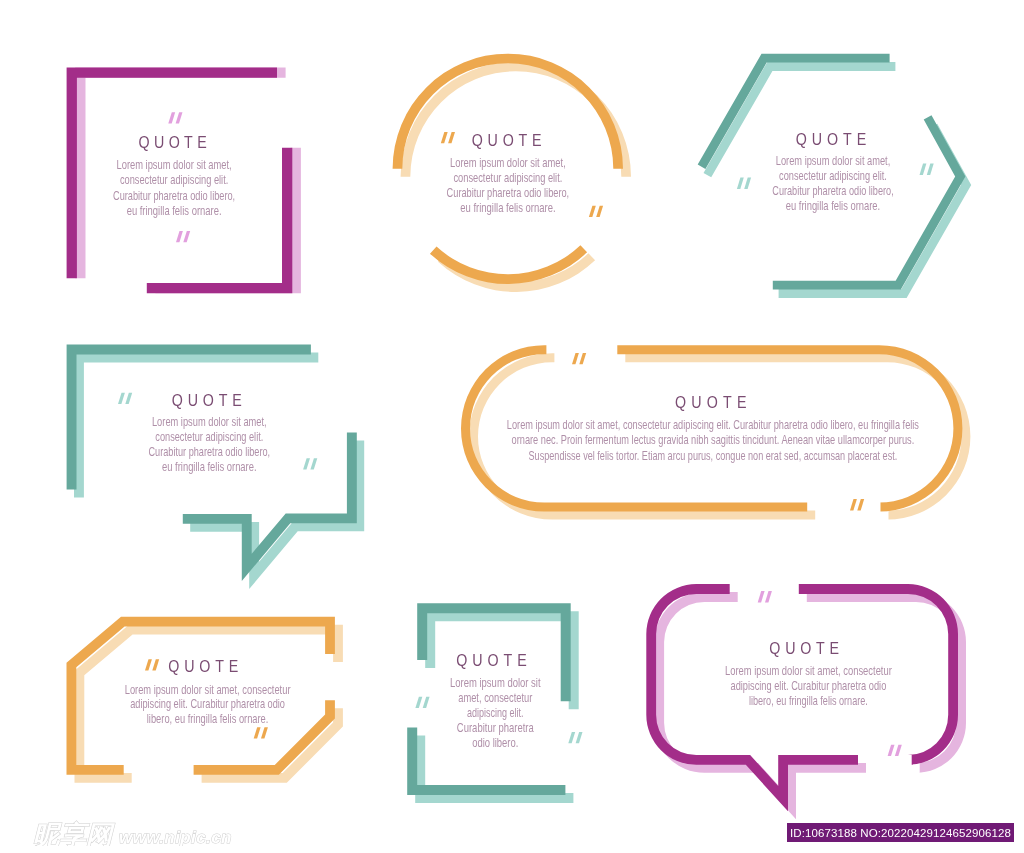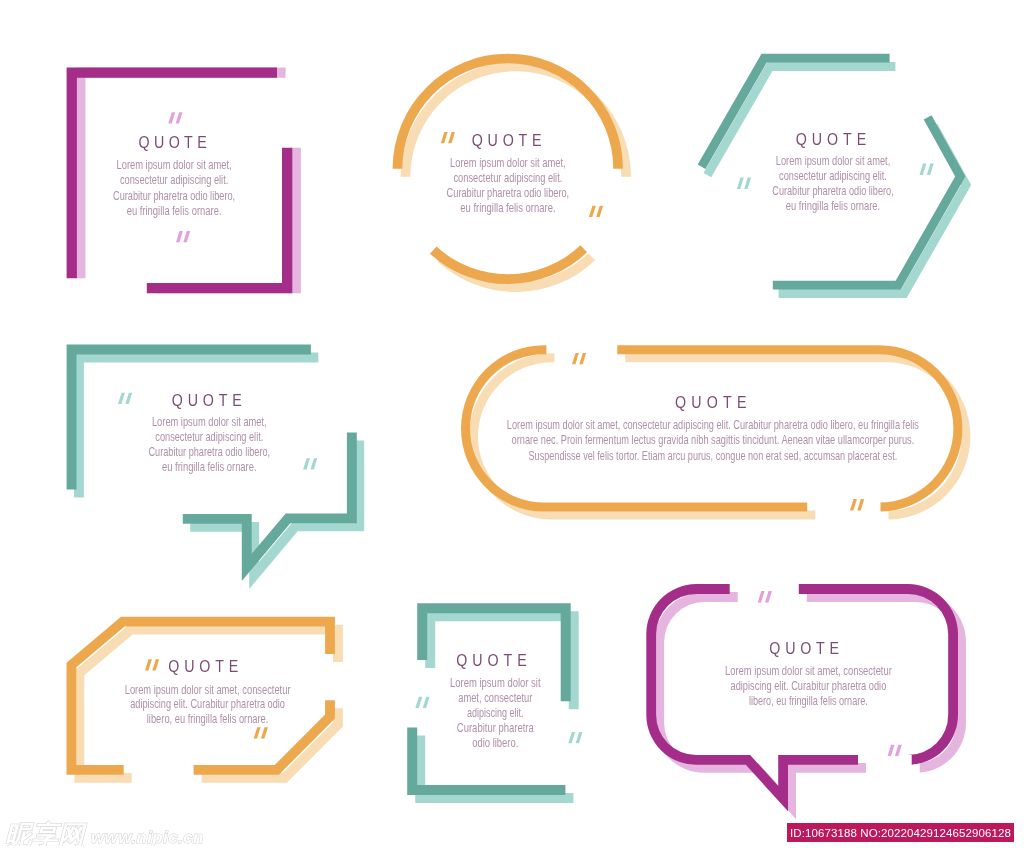--- a/index.html
+++ b/index.html
@@ -4,24 +4,24 @@
 <title>Quote Frame Set</title>
 <style>
   html,body{margin:0;padding:0;background:#ffffff;}
   body{width:1024px;height:853px;overflow:hidden;
        font-family:"Liberation Sans",sans-serif;}
   #stage{position:relative;width:1024px;height:853px;background:#ffffff;border-radius:13px;}
   svg#art{position:absolute;left:0;top:0;display:block;}
   text.qt{font-family:"Liberation Sans",sans-serif;font-size:17.4px;fill:#7A4C72;}
   text.qb{font-family:"Liberation Sans",sans-serif;font-size:12.4px;fill:#AF8FA8;}
   .wm-bar{position:absolute;left:787px;top:823px;width:227px;height:19px;
-          background:#be185d;display:flex;align-items:center;justify-content:center;}
+          background:#701a75;display:flex;align-items:center;justify-content:center;}
   .wm-id{font-family:"Liberation Sans",sans-serif;font-size:11.5px;color:#FFFFFF;
          white-space:nowrap;letter-spacing:0.1px;}
-  .wm-logo{position:absolute;left:4px;top:820px;}
+  .wm-logo{position:absolute;left:32px;top:820px;}
   .wm-cn{font-family:"Liberation Sans",sans-serif;font-size:26.4px;font-weight:bold;
          font-style:italic;fill:#FFFFFF;stroke:#CFCFCF;stroke-width:1.0px;
          paint-order:stroke fill;}
   .wm-url{font-family:"Liberation Sans",sans-serif;font-size:17px;font-weight:bold;
           font-style:italic;fill:#FFFFFF;stroke:#CFCFCF;stroke-width:1.0px;
           paint-order:stroke fill;letter-spacing:0.4px;}
 </style>
 </head>
 <body>
 

